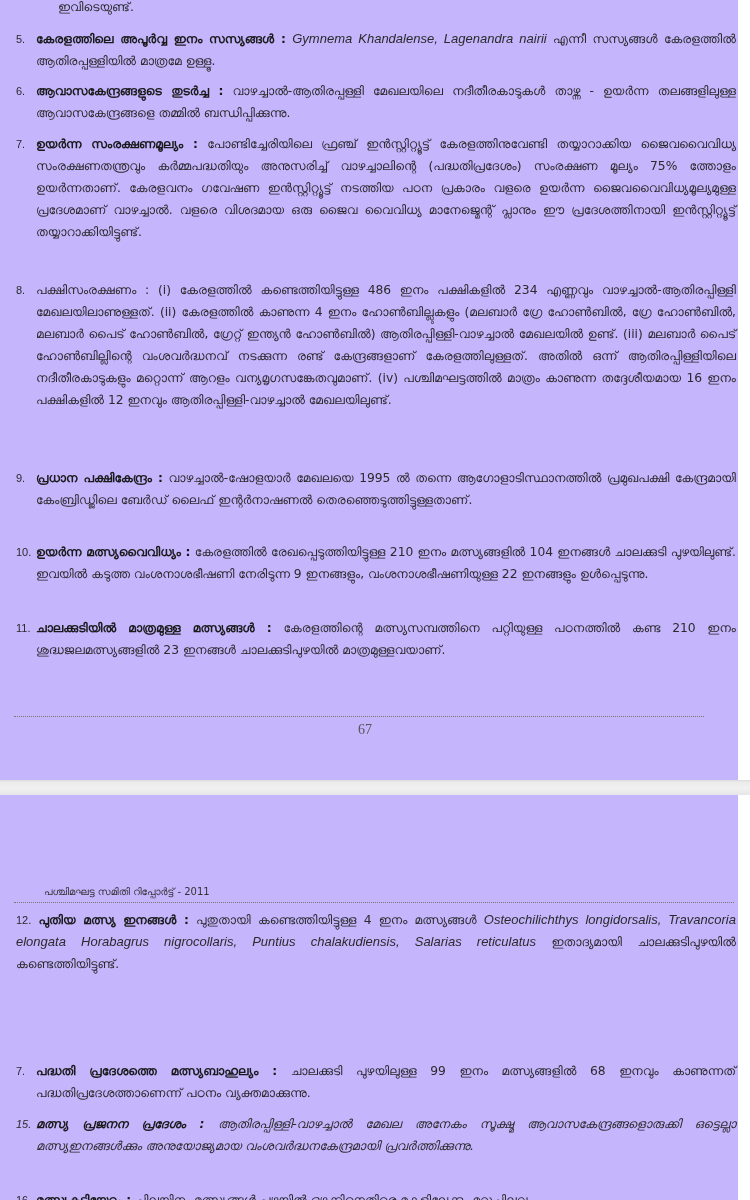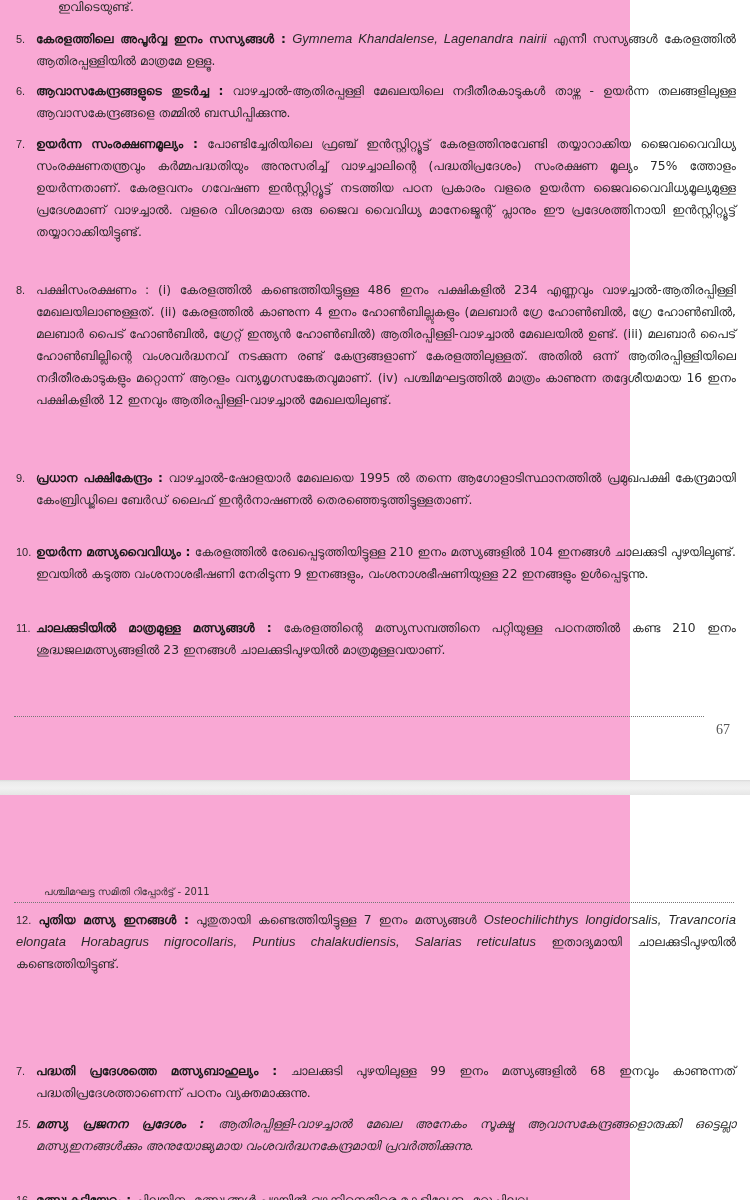--- a/index.html
+++ b/index.html
@@ -3,21 +3,21 @@
 <meta charset="utf-8">
 <style>
   html, body { margin:0; padding:0; }
   body {
     width:750px; height:1200px; overflow:hidden;
     background:#ffffff;
     font-family:"DejaVu Sans", "Liberation Sans", sans-serif;
     color:#2a2a2a;
     position:relative;
   }
-  .page { position:absolute; left:0; width:630px; background:#f9a8d4; }
+  .page { position:absolute; left:0; width:738px; background:#c4b5fd; }
   .page1 { top:0; height:780px; }
   .page2 { top:795px; height:405px; }
   .gap {
     position:absolute; left:0; top:780px; width:750px; height:15px;
     background:linear-gradient(#d9d9d9 0px, #ebebeb 2px, #f1f1f1 8px, #e6e6e6 15px);
   }
   .item {
     position:absolute; left:16px; width:720px;
     font-size:12.3px; line-height:22px;
   }
@@ -27,21 +27,21 @@
   }
   .body { margin-left:20px; text-align:justify; }
   .body b { font-weight:bold; color:#1a1a1a; }
   .body i { font-family:"Liberation Sans", sans-serif; font-style:italic; font-size:13px; }
   .cont { position:absolute; left:58px; top:0; font-size:12.3px; line-height:22px; }
   .dots {
     position:absolute; left:14px; width:690px; height:0;
     border-top:1px dotted #777;
   }
   .pagenum {
-    position:absolute; left:0; width:730px; text-align:right;
+    position:absolute; left:0; width:730px; text-align:center;
     font-family:"Liberation Serif", serif; font-size:14px; color:#555;
   }
   .running-head {
     position:absolute; left:16px; font-size:10px; color:#333;margin-left:28px;
   }
   .item12 .num { position:static; display:inline; }
   .item12 .body { margin-left:0; }
 </style>
 </head>
 <body>
@@ -88,21 +88,21 @@
   <div class="pagenum" style="top:722px;">67</div>
 </div>
 
 <div class="gap"></div>
 
 <div class="page page2">
   <div class="running-head" style="top:91px;">പശ്ചിമഘട്ട സമിതി റിപ്പോർട്ട് - 2011</div>
   <div class="dots" style="top:107px; left:14px; width:720px;"></div>
 
   <div class="item item12" style="top:114px;">
-    <div class="body"><span class="num">12.</span> <b>പുതിയ മത്സ്യ ഇനങ്ങൾ :</b> <span>പുതുതായി കണ്ടെത്തിയിട്ടുള്ള 7 ഇനം മത്സ്യങ്ങൾ</span> <i>Osteochilichthys longidorsalis, Travancoria elongata Horabagrus nigrocollaris, Puntius chalakudiensis, Salarias reticulatus</i> <span>ഇതാദ്യമായി ചാലക്കുടിപുഴയിൽ കണ്ടെത്തിയിട്ടുണ്ട്.</span></div>
+    <div class="body"><span class="num">12.</span> <b>പുതിയ മത്സ്യ ഇനങ്ങൾ :</b> <span>പുതുതായി കണ്ടെത്തിയിട്ടുള്ള 4 ഇനം മത്സ്യങ്ങൾ</span> <i>Osteochilichthys longidorsalis, Travancoria elongata Horabagrus nigrocollaris, Puntius chalakudiensis, Salarias reticulatus</i> <span>ഇതാദ്യമായി ചാലക്കുടിപുഴയിൽ കണ്ടെത്തിയിട്ടുണ്ട്.</span></div>
   </div>
 
 
   <div class="item" style="top:265px;">
     <span class="num">7.</span>
     <div class="body"><b>പദ്ധതി പ്രദേശത്തെ മത്സ്യബാഹുല്യം :</b> <span>ചാലക്കുടി പുഴയിലുള്ള 99 ഇനം മത്സ്യങ്ങളിൽ 68 ഇനവും കാണുന്നത് പദ്ധതിപ്രദേശത്താണെന്ന് പഠനം വ്യക്തമാക്കുന്നു.</span></div>
   </div>
 
   <div class="item" style="top:318px;font-style:italic;">
     <span class="num">15.</span>

